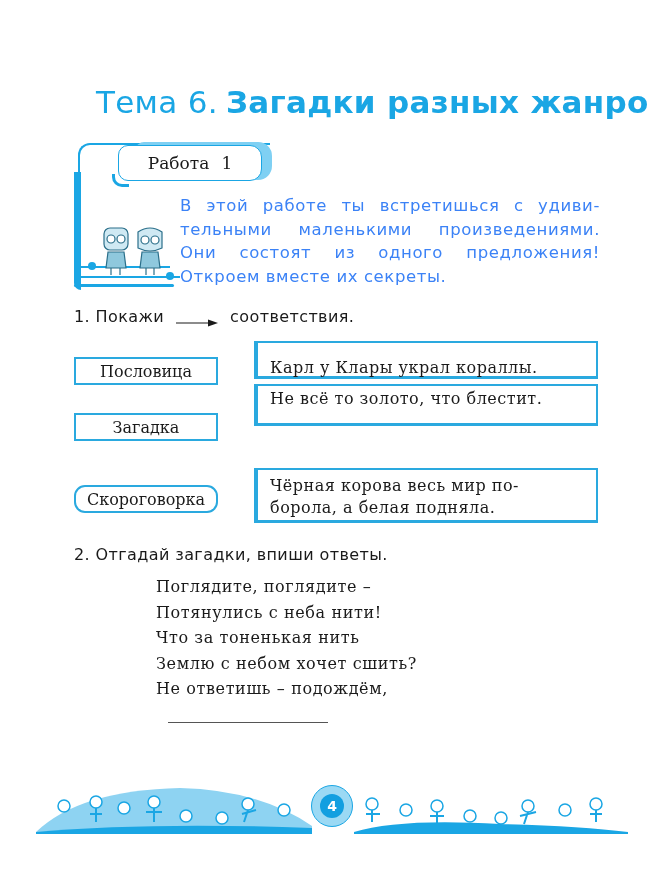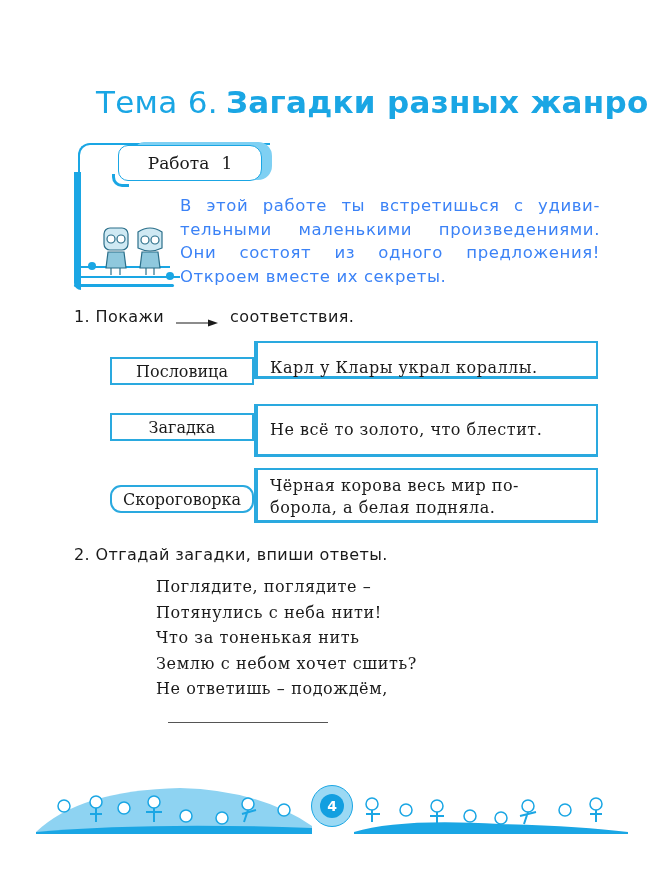--- a/index.html
+++ b/index.html
@@ -25,21 +25,21 @@
 
   .intro { position: absolute; left: 180px; top: 194px; width: 420px; font-size: 16.5px; line-height: 23.5px; text-align: justify; color: #3b82f6; letter-spacing: 0.6px; }
   .intro div { text-align-last: justify; }
   .intro div.last { text-align-last: left; }
 
   .task { position: absolute; left: 74px; font-size: 16px; color: #1a1a1a; letter-spacing: 0.4px; white-space: nowrap; }
   .task1 { top: 307px; }
   .task2 { top: 545px; }
   .arrow { display: inline-block; width: 42px; height: 10px; margin: 0 12px; vertical-align: middle; position: relative; }
 
-  .term { position: absolute; left: 74px; width: 144px; height: 28px; border: 2px solid #2aa9df; background: #fff; display: flex; align-items: center; justify-content: center; font-family: "DejaVu Serif", serif; font-size: 16px; color: #1a1a1a; box-sizing: border-box; margin-left: 36px; }
+  .term { position: absolute; left: 74px; width: 144px; height: 28px; border: 2px solid #2aa9df; background: #fff; display: flex; align-items: center; justify-content: center; font-family: "DejaVu Serif", serif; font-size: 16px; color: #1a1a1a; box-sizing: border-box; }
 
   .phrase { position: absolute; left: 254px; width: 344px; border: 2px solid #2aa9df; border-left-width: 4px; border-bottom-width: 3px; background: #fff; font-family: "DejaVu Serif", serif; font-size: 16px; color: #1a1a1a; box-sizing: border-box; padding: 6px 10px 4px 12px; letter-spacing: 0.5px; line-height: 22px; white-space: nowrap; }
 
   .poem { position: absolute; left: 156px; top: 574px; font-family: "DejaVu Serif", serif; font-size: 16px; line-height: 25.5px; color: #1a1a1a; letter-spacing: 0.6px; }
   .poem .answer-line { display: inline-block; width: 160px; border-bottom: 1px solid #555; margin-left: 12px; height: 14px; vertical-align: baseline; }
 
   .footer { position: absolute; left: 0; top: 760px; width: 650px; height: 90px; }
   .page-circle-outer { position: absolute; left: 311px; top: 785px; width: 42px; height: 42px; border-radius: 50%; background: #9bd9f4; border: 1.5px solid #1aa6e4; box-sizing: border-box; }
   .page-circle-inner { position: absolute; left: 320px; top: 794px; width: 24px; height: 24px; border-radius: 50%; background: #129fe0; color: #fff; font-weight: bold; font-size: 14px; display: flex; align-items: center; justify-content: center; }
 </style>
@@ -102,21 +102,21 @@
 <div class="term" style="top:413px;">
     <span>Загадка</span>
   </div>
 <div class="term" style="top:485px;border-radius:11px;">
     <span>Скороговорка</span>
   </div>
 
 <div class="phrase" style="top:341px; height:38px; padding-top:14px;">
   <div>Карл у Клары украл кораллы.</div>
 </div>
-<div class="phrase" style="top:404px; height:53px; padding-top:13px;">
+<div class="phrase" style="top:384px; height:42px; padding-top:2px;">
   <div>Не всё то золото, что блестит.</div>
 </div>
 <div class="phrase" style="top:468px; height:55px; padding-top:5px;">
   <div>Чёрная корова весь мир по-</div>
   <div>борола, а белая подняла.</div>
 </div>
 
 <div class="task task2">
   <span>2.</span>
   <span>Отгадай загадки, впиши ответы.</span>

